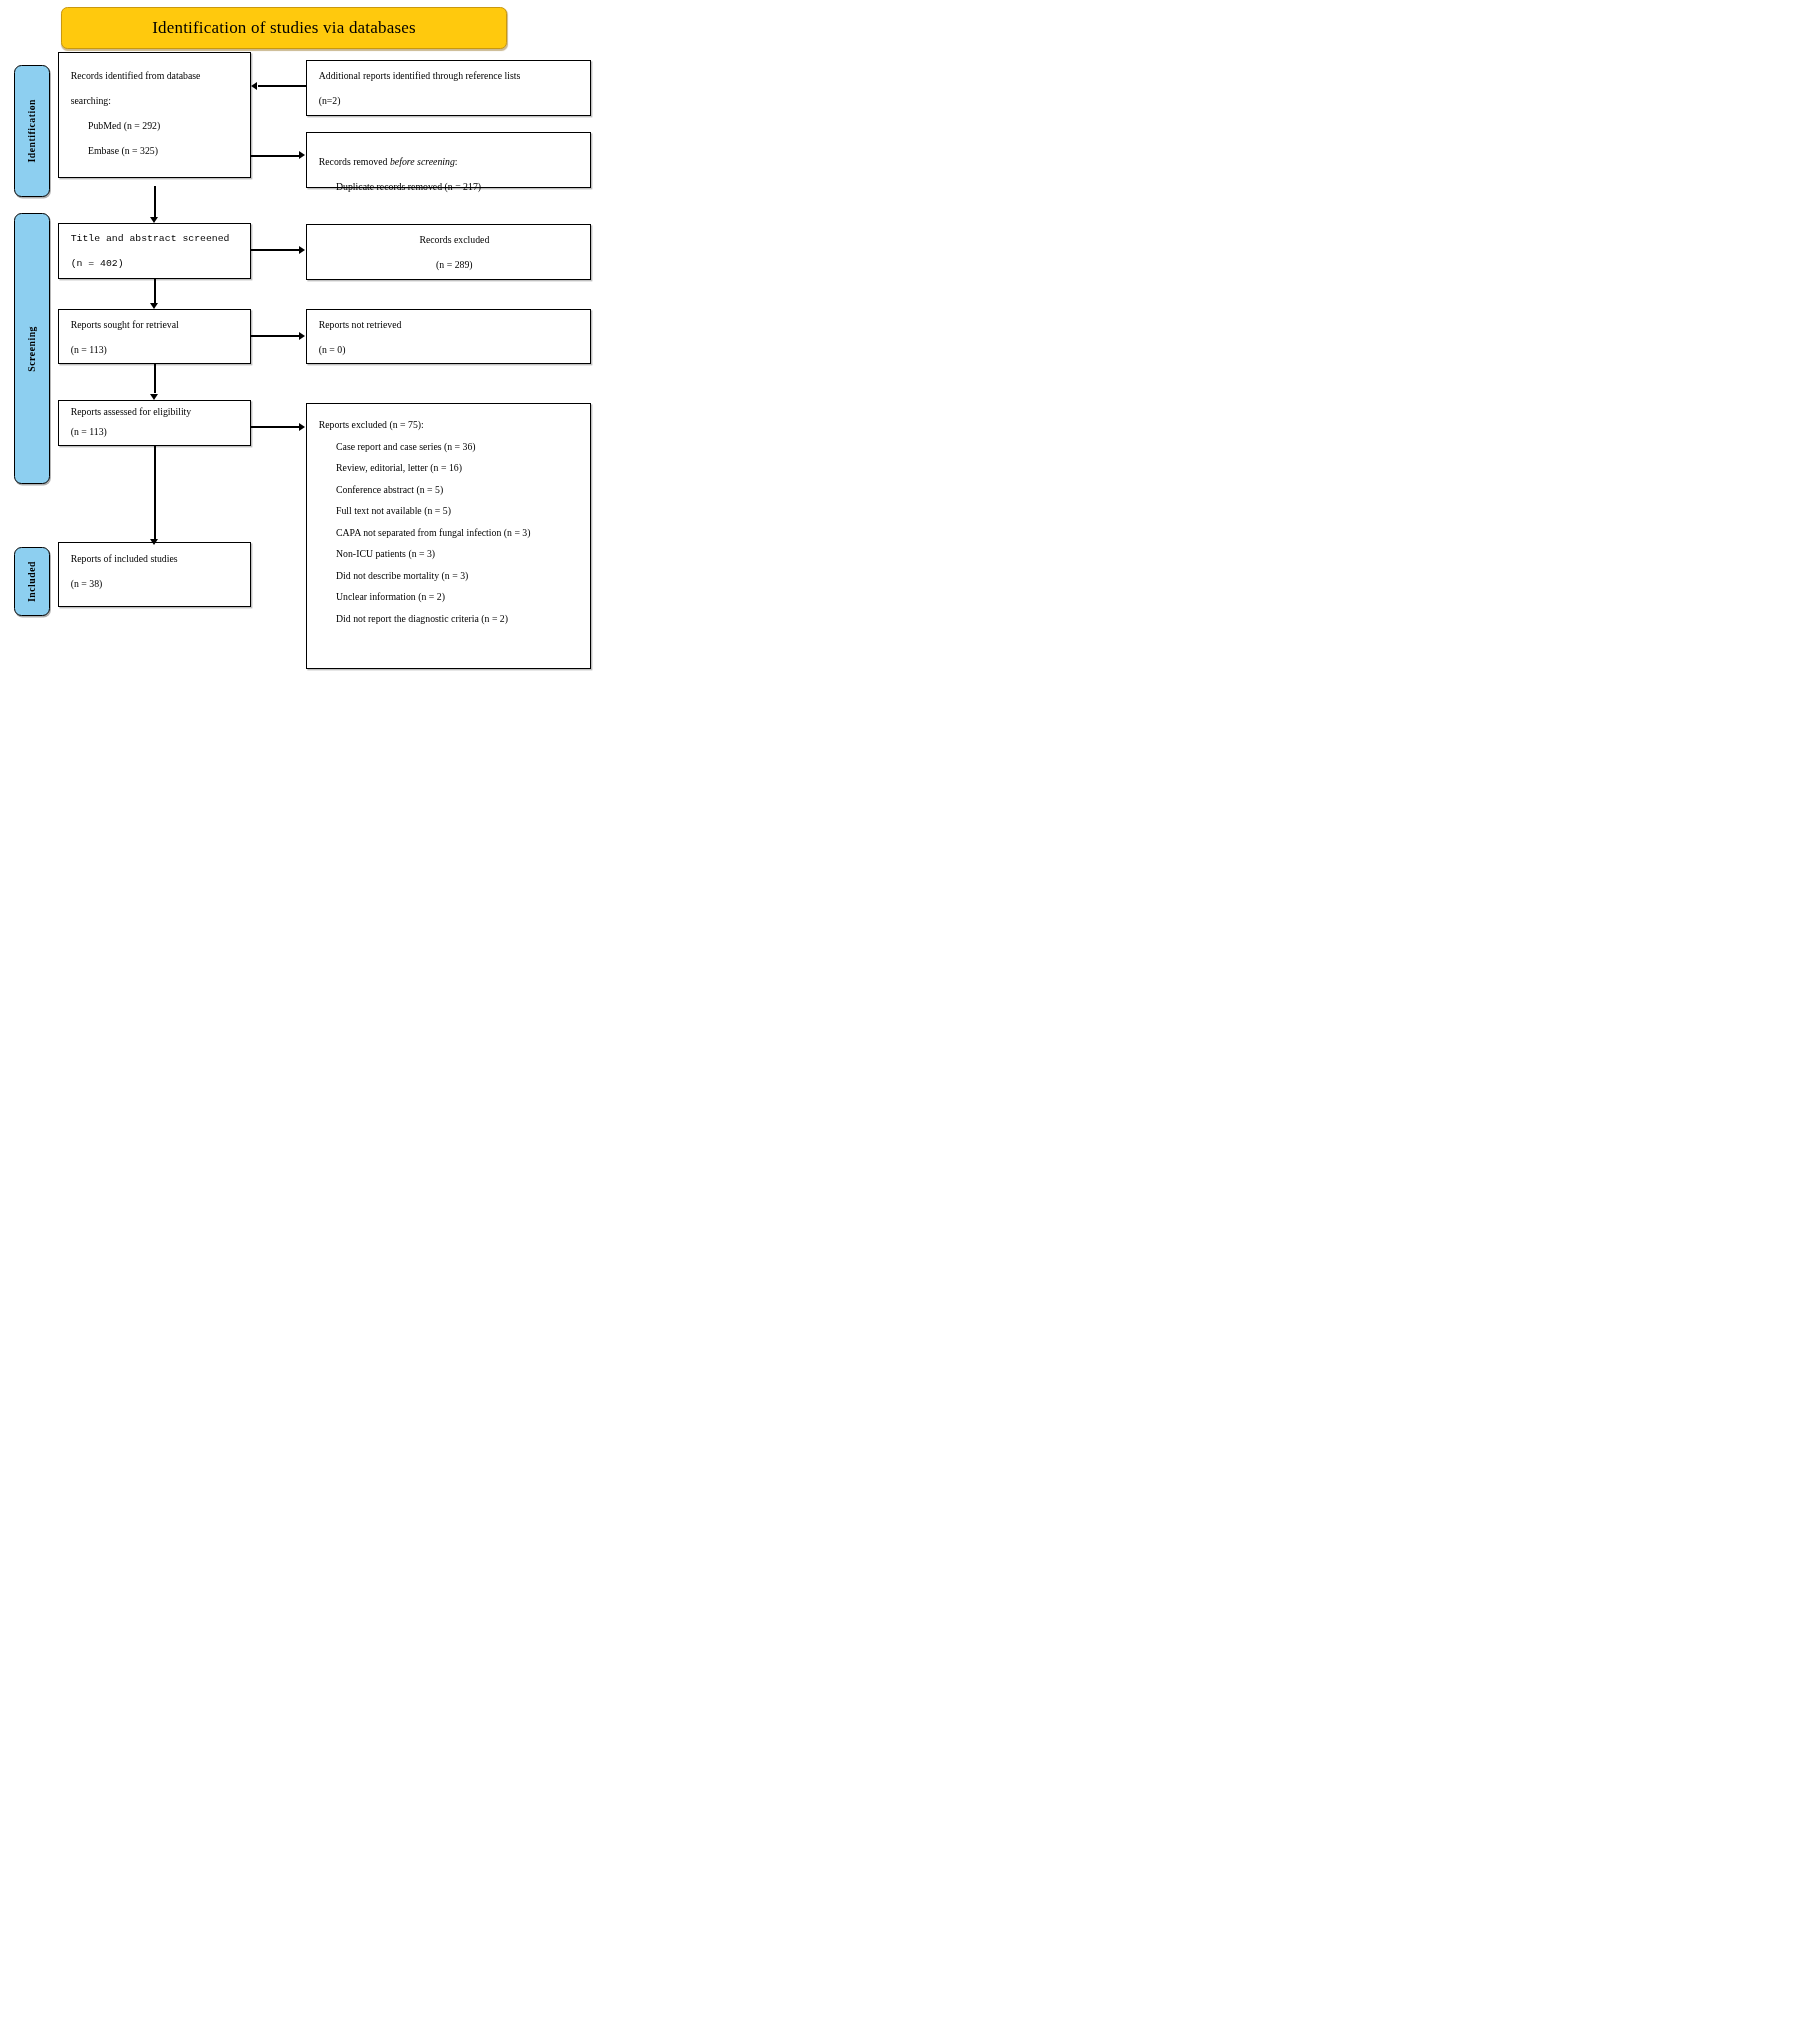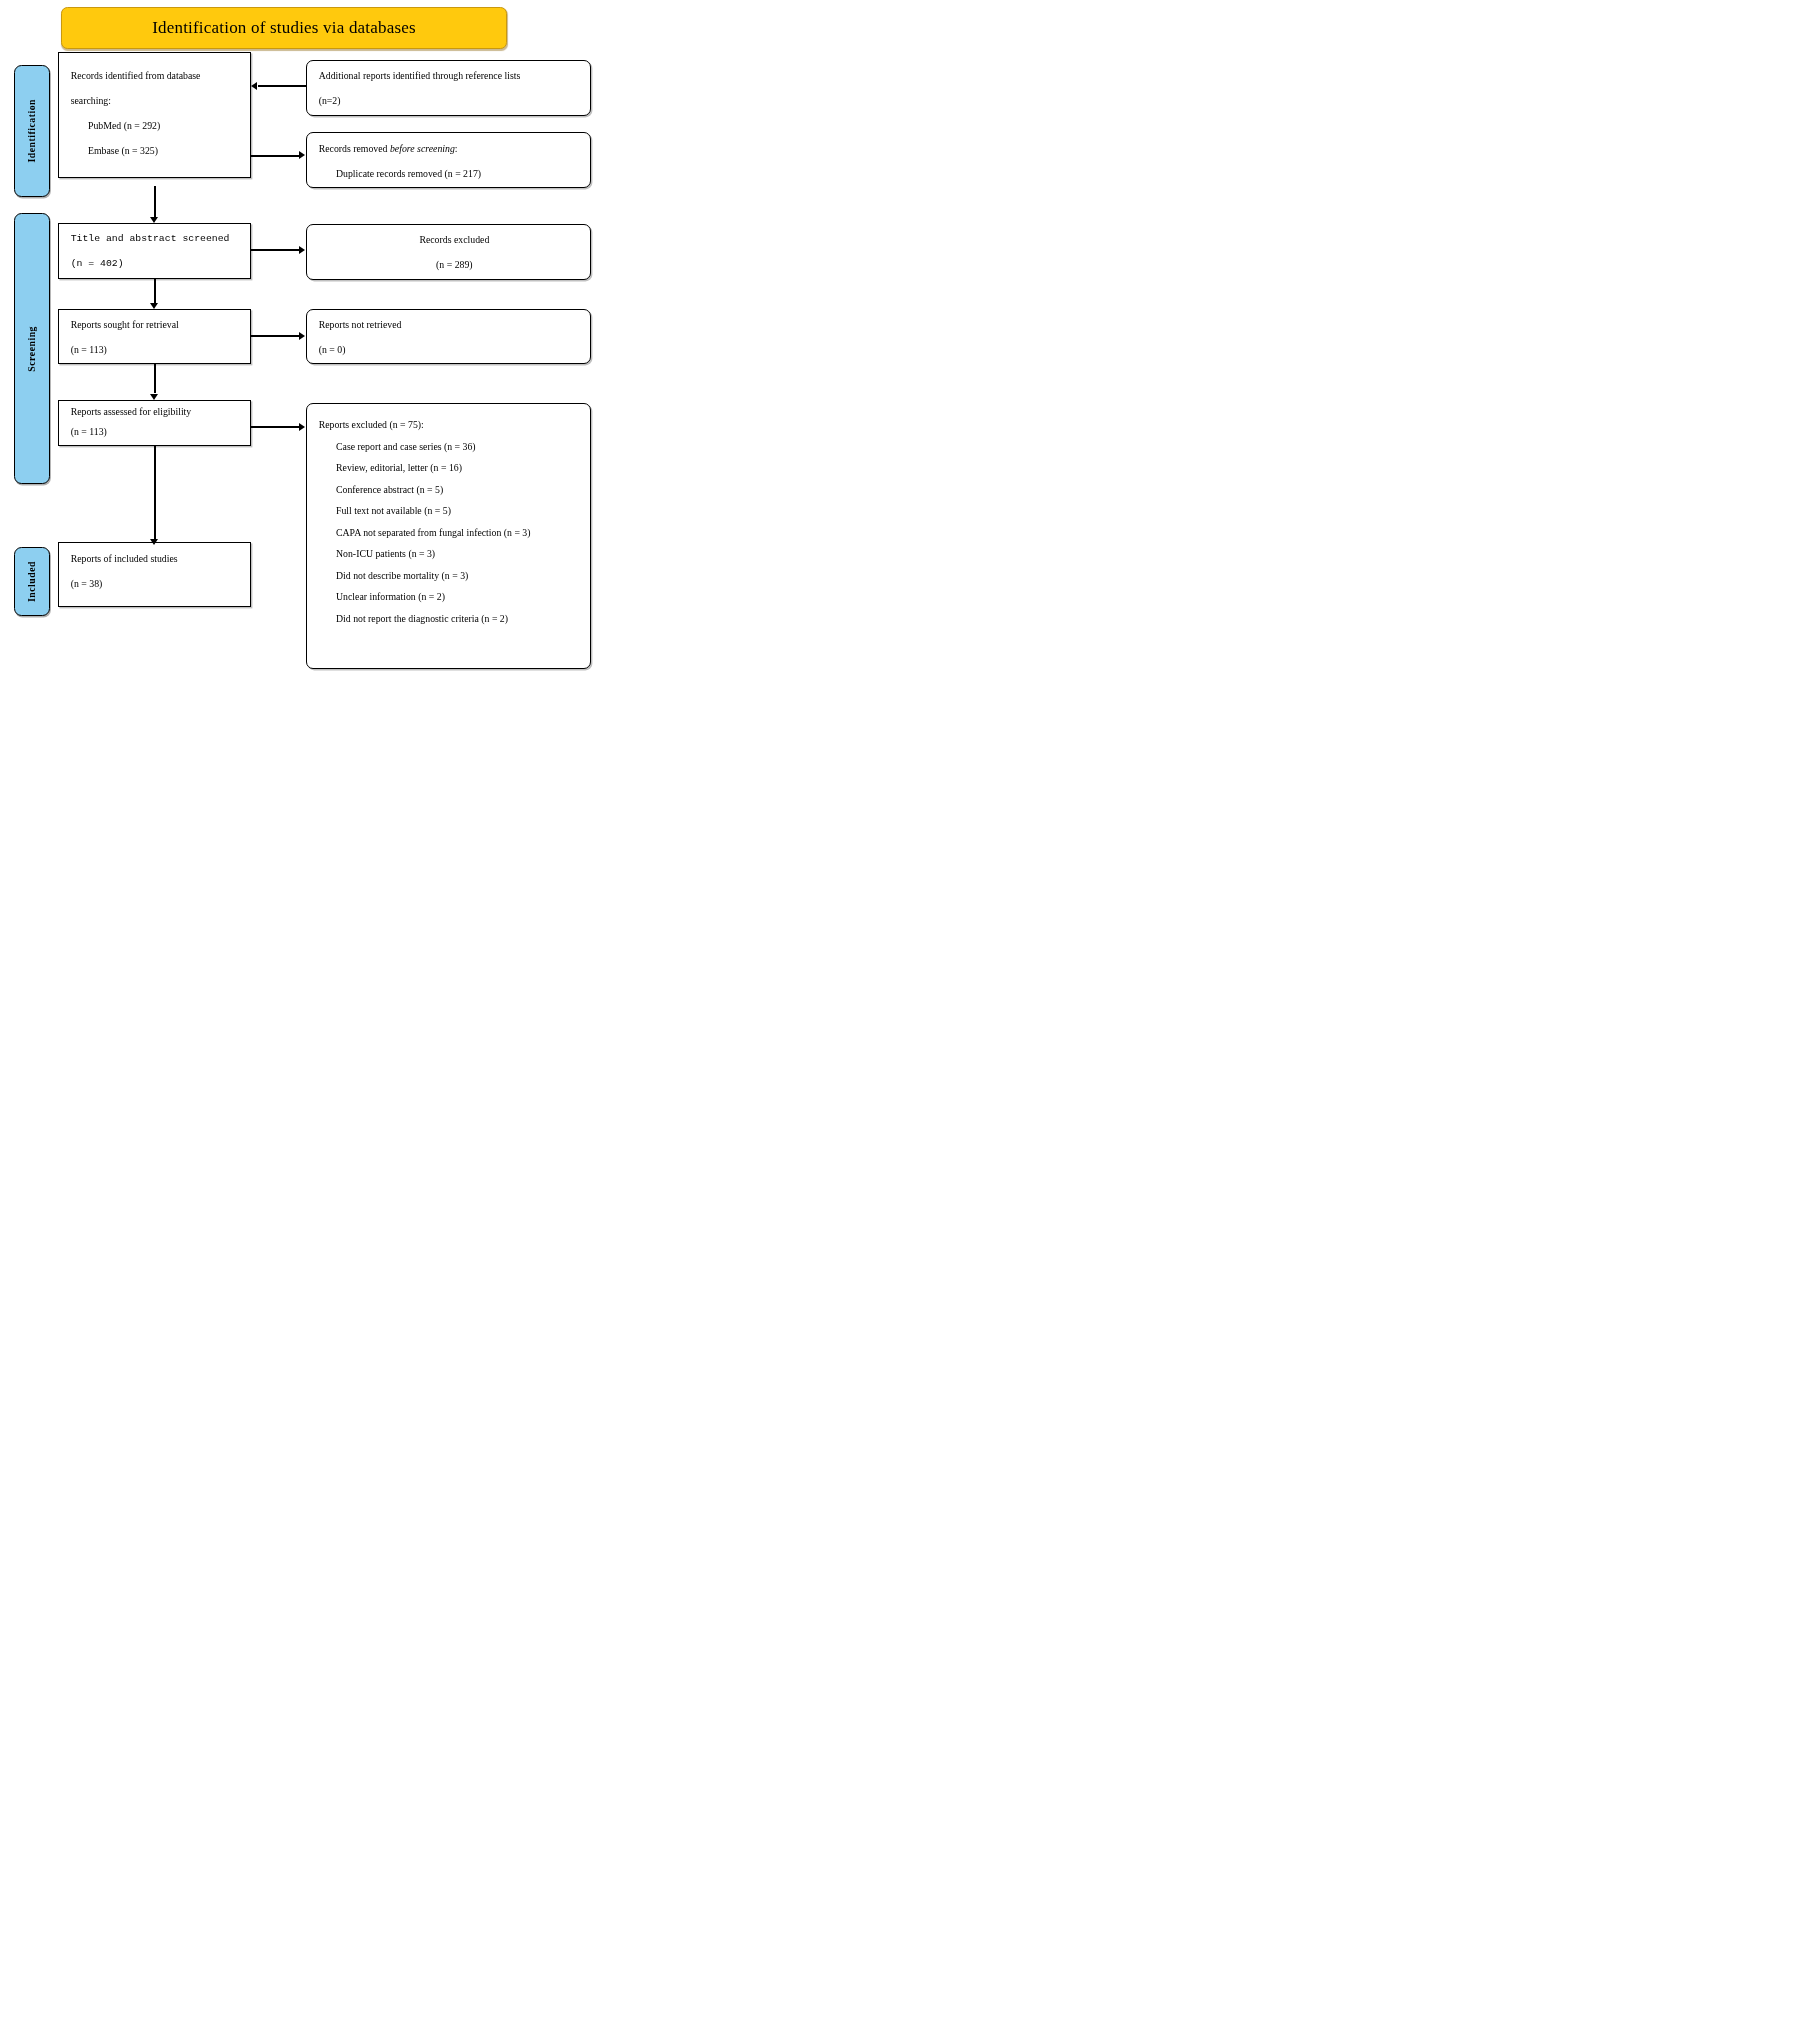--- a/index.html
+++ b/index.html
@@ -38,24 +38,24 @@
   
   .box{
     position:absolute;background:#fff;border:1.9px solid #000;
     box-shadow:1.4px 1.4px 0 rgba(130,130,130,.5);
     box-sizing:border-box;
   }
   .box .line{font-size:9.8px;line-height:25px;padding-left:11.7px;white-space:nowrap;}
   .box .line.indent{padding-left:29px;}
   .box .it{font-style:italic;}
   .col-left{left:58px;width:193px;}
-  .col-right{left:306px;width:285px;border-radius:7px;}
+  .col-right{left:306px;width:285px;}
   #box-records-identified{top:52px;height:126px;padding-top:10.3px;}
   #box-additional-reports{top:60px;height:56px;padding-top:1.9px;}
-  #box-records-removed{top:132px;height:56px;padding-top:3px;}
+  #box-records-removed{top:132px;height:56px;padding-top:16px;}
   #box-title-abstract{top:223px;height:56px;padding-top:1.9px;font-family:Liberation Mono, monospace;}
   #box-records-excluded{top:224px;height:56px;padding-top:1.9px;text-align:center;}
   #box-reports-sought{top:309px;height:55px;padding-top:1.9px;}
   #box-reports-not-retrieved{top:309px;height:55px;padding-top:1.9px;}
   #box-reports-assessed{top:400px;height:46px;padding-top:0.9px;}
   #box-reports-assessed .line{line-height:20.5px;}
   #box-reports-excluded-big{top:403px;height:266px;padding-top:10.3px;}
   #box-reports-excluded-big .line{line-height:21.5px;}
   #box-reports-included{top:542px;height:65px;padding-top:3px;}
   

